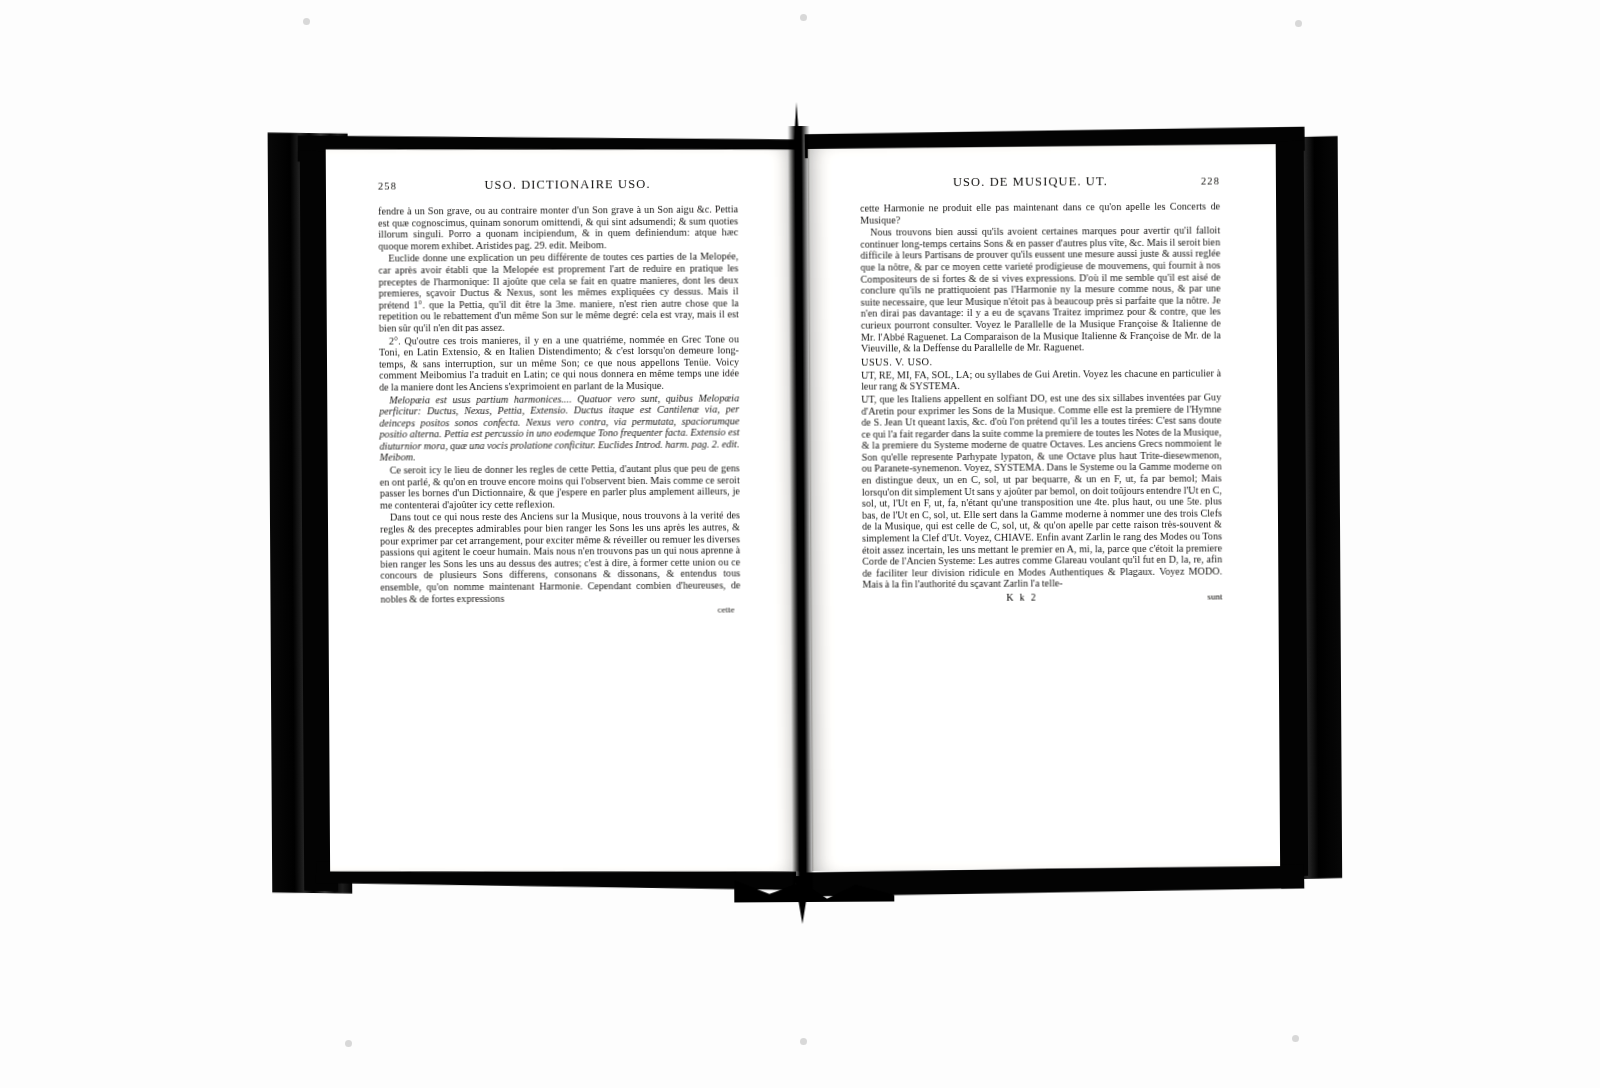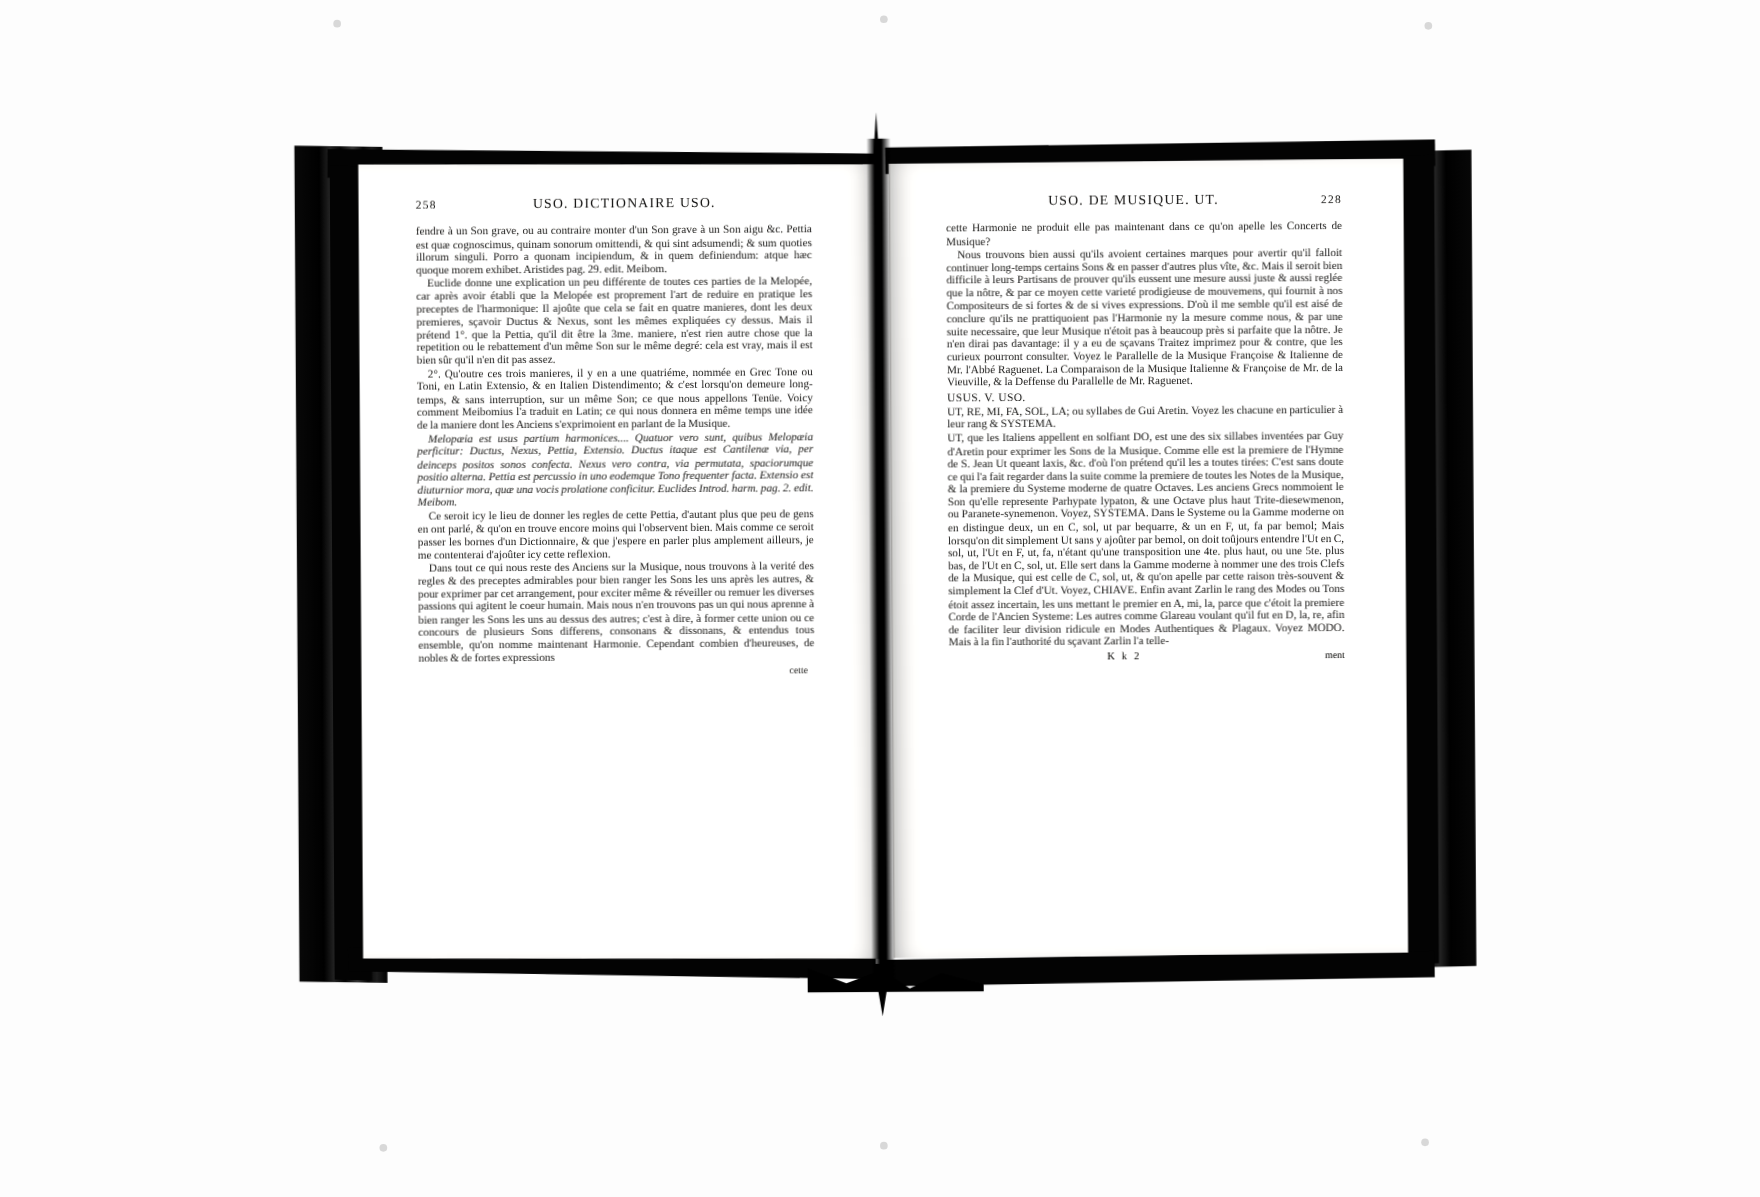--- a/index.html
+++ b/index.html
@@ -259,18 +259,18 @@
       </div>
 
       <p class="para noindent">cette Harmonie ne produit elle pas maintenant dans ce qu'on apelle les Concerts de Musique?</p>
       <p class="para">Nous trouvons bien aussi qu'ils avoient certaines marques pour avertir qu'il falloit continuer long-temps certains Sons &amp; en passer d'autres plus vîte, &amp;c. Mais il seroit bien difficile à leurs Partisans de prouver qu'ils eussent une mesure aussi juste &amp; aussi reglée que la nôtre, &amp; par ce moyen cette varieté prodigieuse de mouvemens, qui fournit à nos Compositeurs de si fortes &amp; de si vives expressions. D'où il me semble qu'il est aisé de conclure qu'ils ne prattiquoient pas l'Harmonie ny la mesure comme nous, &amp; par une suite necessaire, que leur Musique n'étoit pas à beaucoup près si parfaite que la nôtre. Je n'en dirai pas davantage: il y a eu de sçavans Traitez imprimez pour &amp; contre, que les curieux pourront consulter. Voyez le Parallelle de la Musique Françoise &amp; Italienne de Mr. l'Abbé Raguenet. La Comparaison de la Musique Italienne &amp; Françoise de Mr. de la Vieuville, &amp; la Deffense du Parallelle de Mr. Raguenet.</p>
       <p class="heading-line">USUS. V. USO.</p>
       <p class="para noindent">UT, RE, MI, FA, SOL, LA; ou syllabes de Gui Aretin. Voyez les chacune en particulier à leur rang &amp; SYSTEMA.</p>
       <p class="para noindent">UT, que les Italiens appellent en solfiant DO, est une des six sillabes inventées par Guy d'Aretin pour exprimer les Sons de la Musique. Comme elle est la premiere de l'Hymne de S. Jean Ut queant laxis, &amp;c. d'où l'on prétend qu'il les a toutes tirées: C'est sans doute ce qui l'a fait regarder dans la suite comme la premiere de toutes les Notes de la Musique, &amp; la premiere du Systeme moderne de quatre Octaves. Les anciens Grecs nommoient le Son qu'elle represente Parhypate lypaton, &amp; une Octave plus haut Trite-diesewmenon, ou Paranete-synemenon. Voyez, SYSTEMA. Dans le Systeme ou la Gamme moderne on en distingue deux, un en C, sol, ut par bequarre, &amp; un en F, ut, fa par bemol; Mais lorsqu'on dit simplement Ut sans y ajoûter par bemol, on doit toûjours entendre l'Ut en C, sol, ut, l'Ut en F, ut, fa, n'étant qu'une transposition une 4te. plus haut, ou une 5te. plus bas, de l'Ut en C, sol, ut. Elle sert dans la Gamme moderne à nommer une des trois Clefs de la Musique, qui est celle de C, sol, ut, &amp; qu'on apelle par cette raison très-souvent &amp; simplement la Clef d'Ut. Voyez, CHIAVE. Enfin avant Zarlin le rang des Modes ou Tons étoit assez incertain, les uns mettant le premier en A, mi, la, parce que c'étoit la premiere Corde de l'Ancien Systeme: Les autres comme Glareau voulant qu'il fut en D, la, re, afin de faciliter leur division ridicule en Modes Authentiques &amp; Plagaux. Voyez MODO. Mais à la fin l'authorité du sçavant Zarlin l'a telle-</p>
 
       <div class="sig-row">
         <span class="sig">K k 2</span>
-        <span class="cw">ment</span>
+        <span class="cw">sunt</span>
       </div>
     </div>
 
   </div>
 </div>
 
 </body></html>

